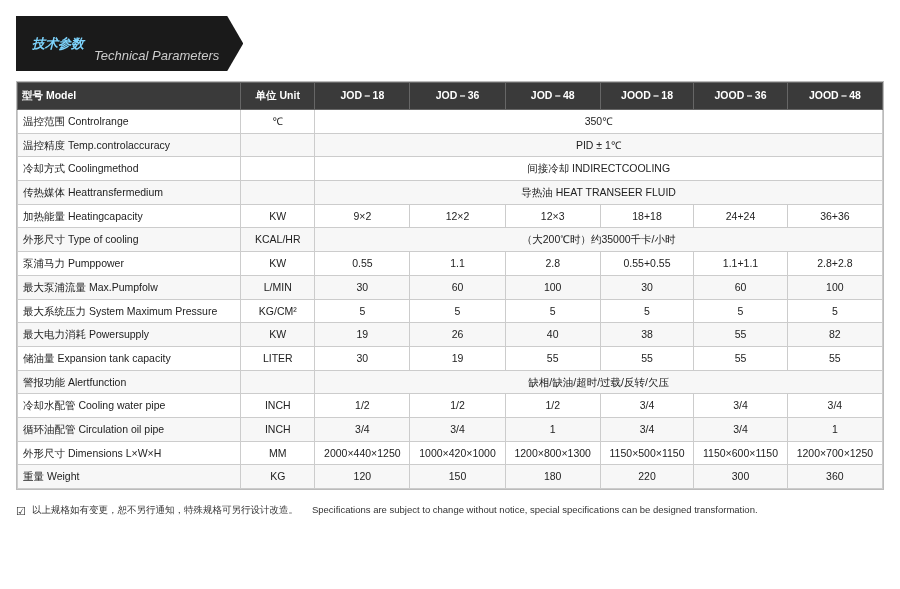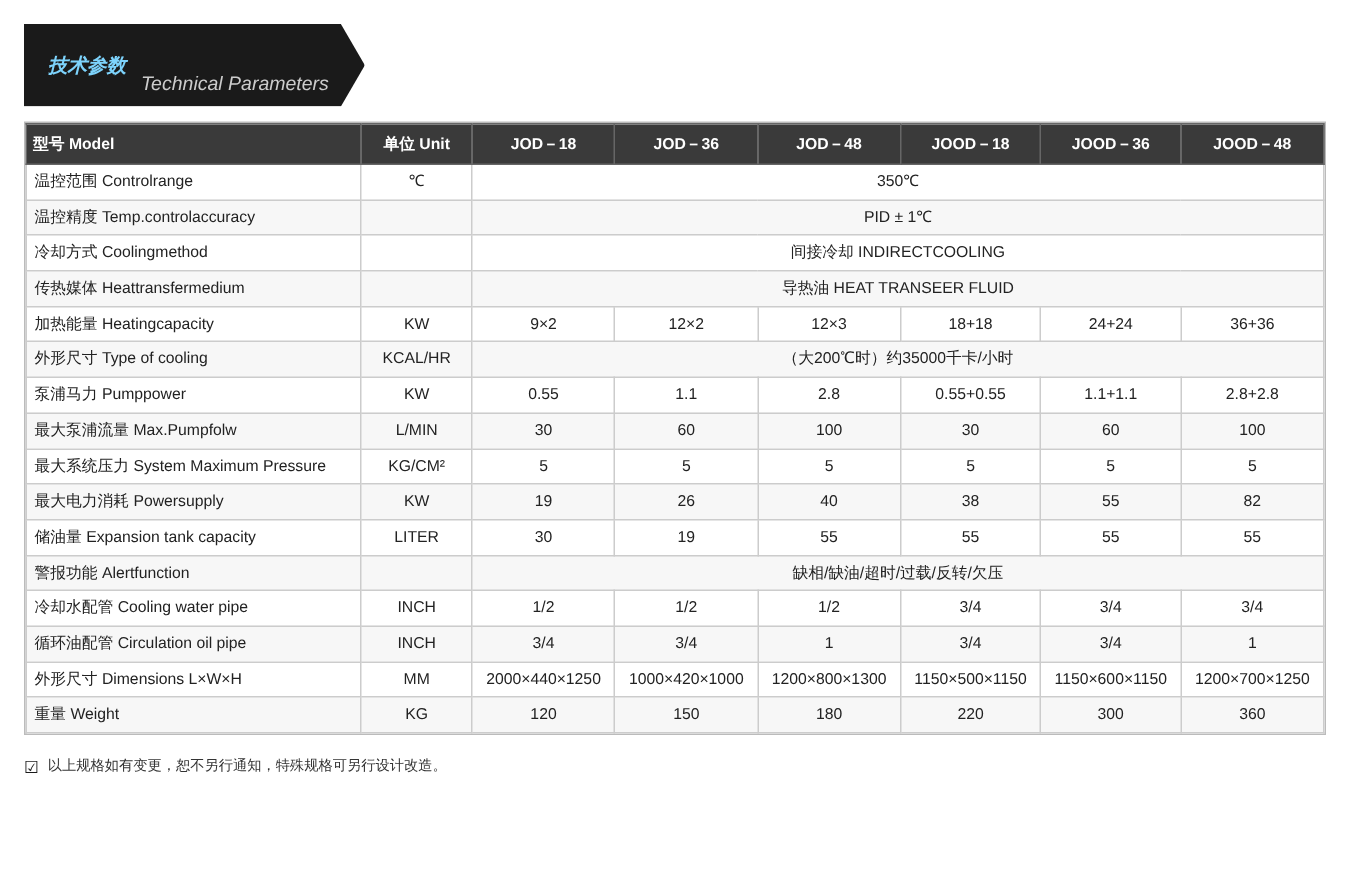--- a/index.html
+++ b/index.html
@@ -255,13 +255,14 @@
           <td>300</td>
           <td>360</td>
         </tr>
       </tbody>
   </table>
 </div>
 
 <div class="footer">
   <span class="footer-icon">☑</span>
   <span class="footer-text-zh">以上规格如有变更，恕不另行通知，特殊规格可另行设计改造。</span>
+  <span class="footer-text-en">Specifications are subject to change without notice, special specifications can be designed transformation.</span>
 </div>
 
 </body></html>

